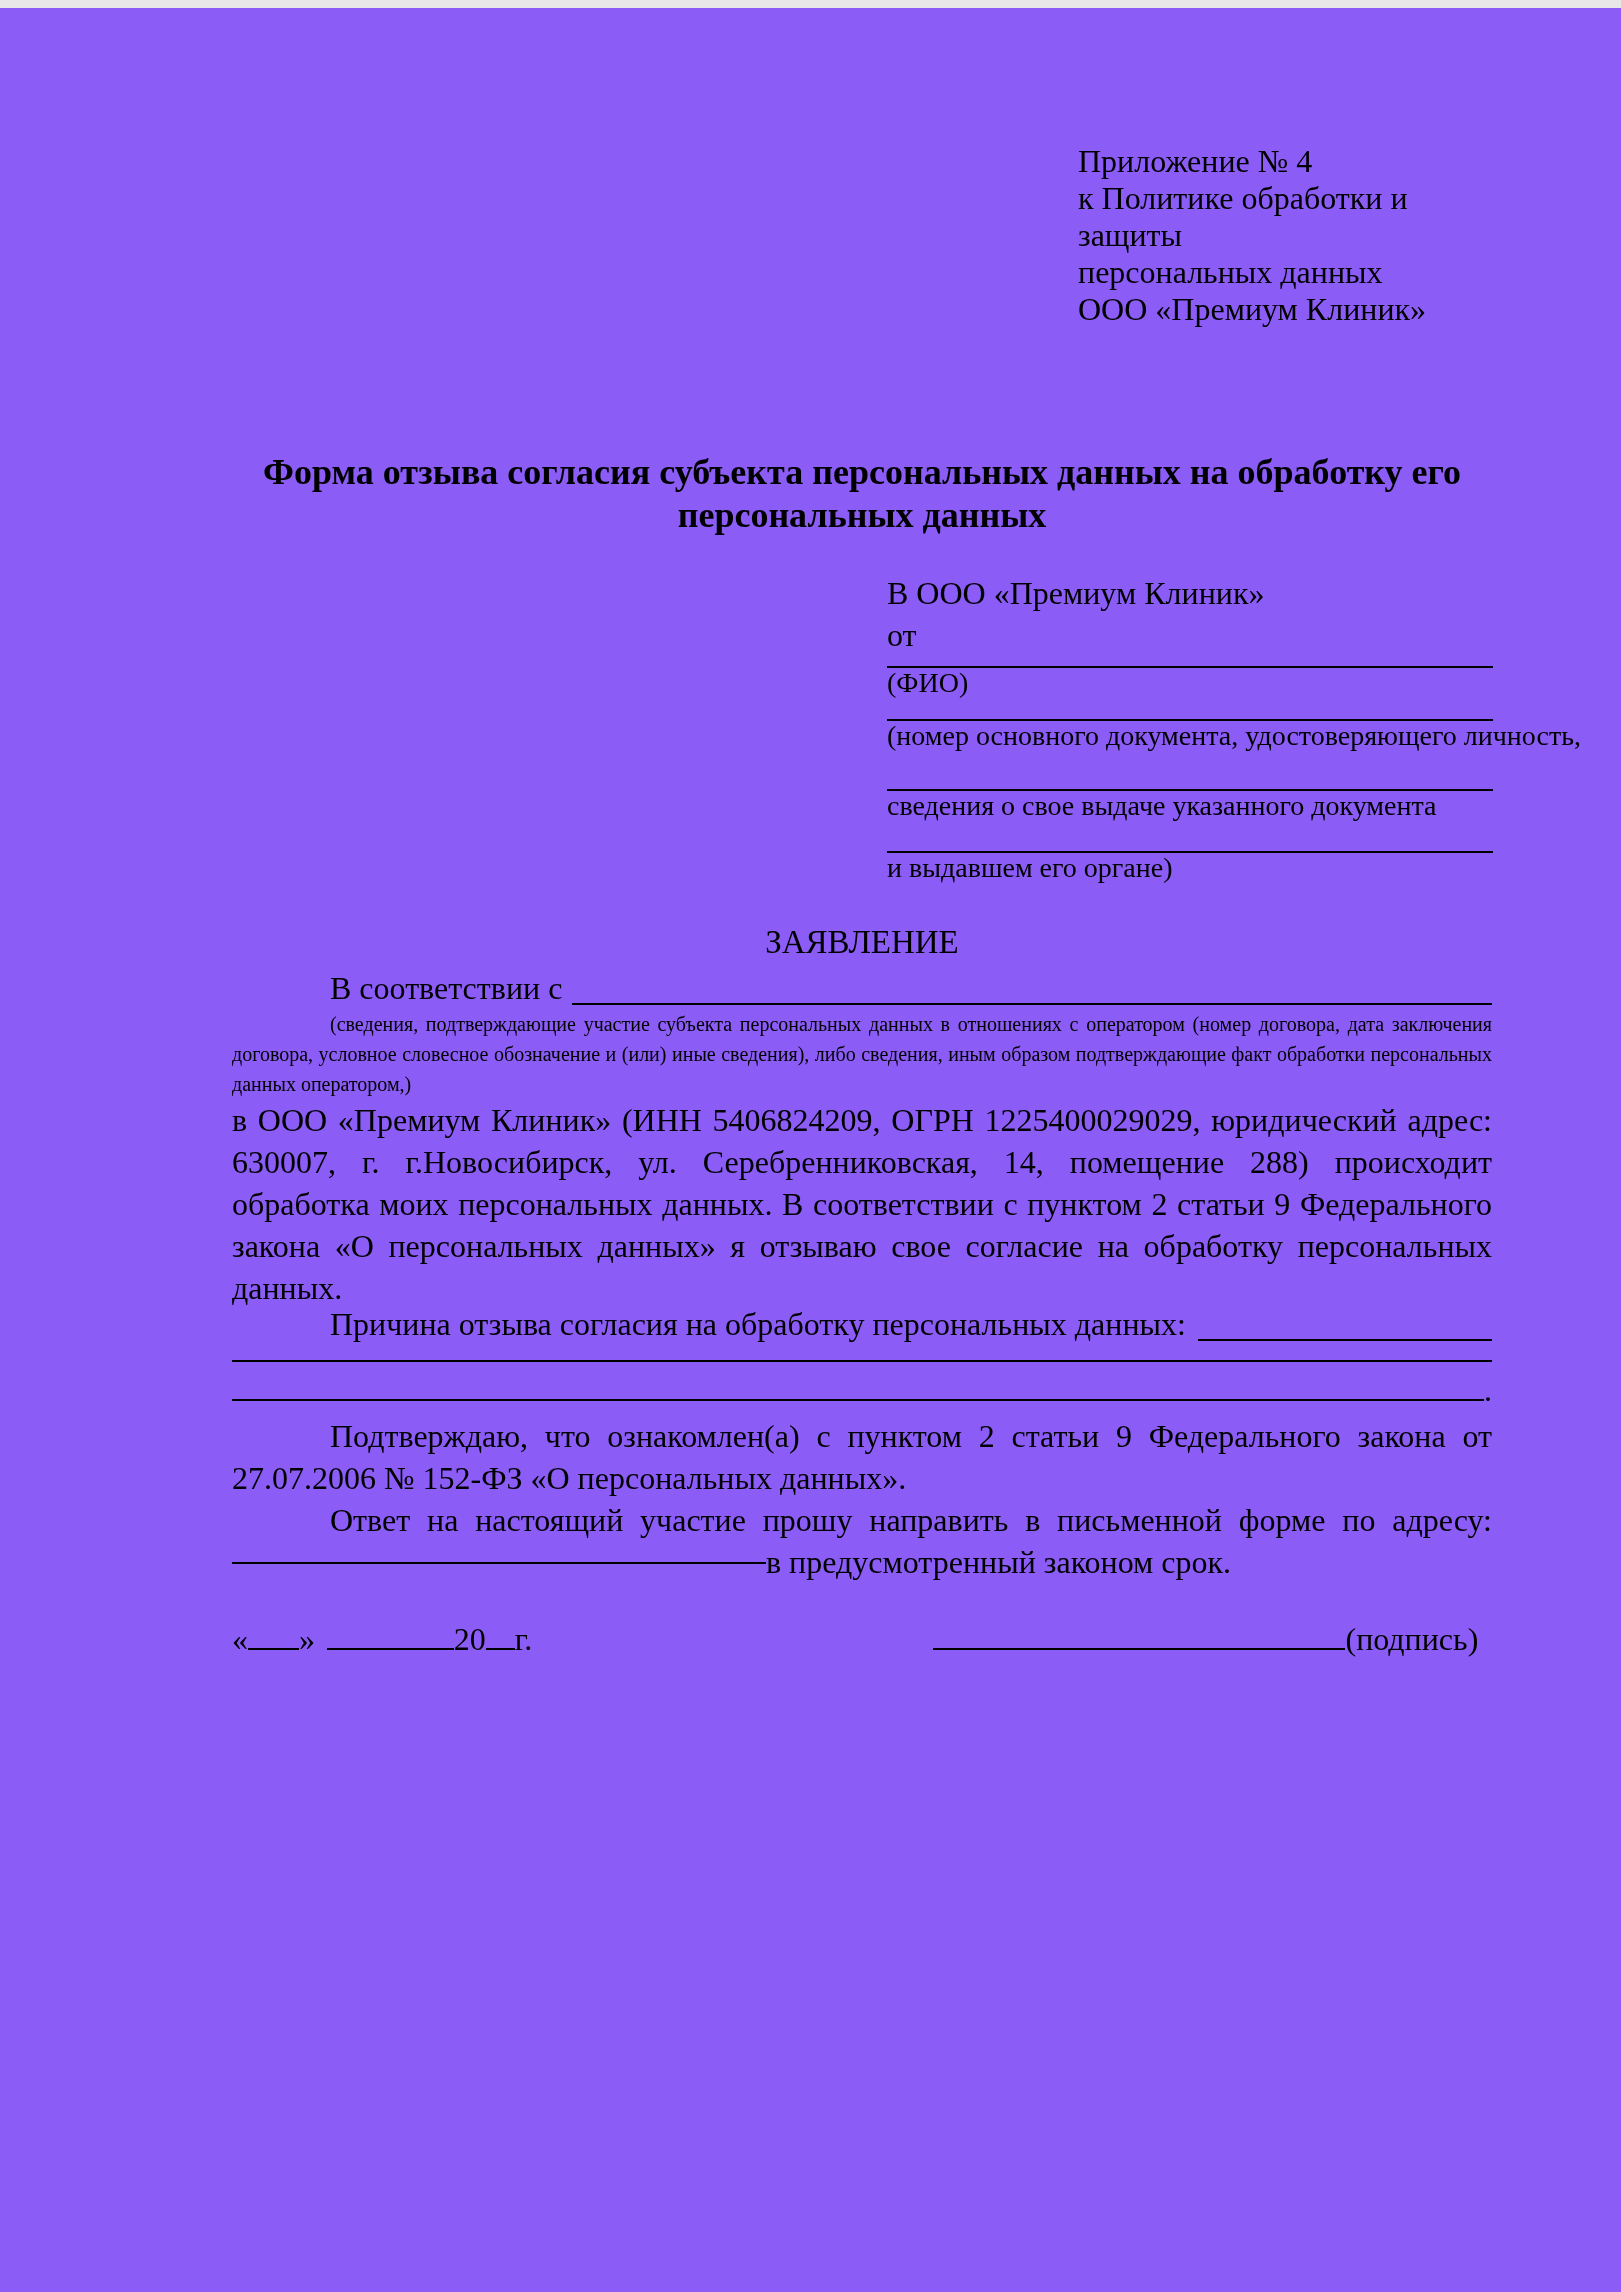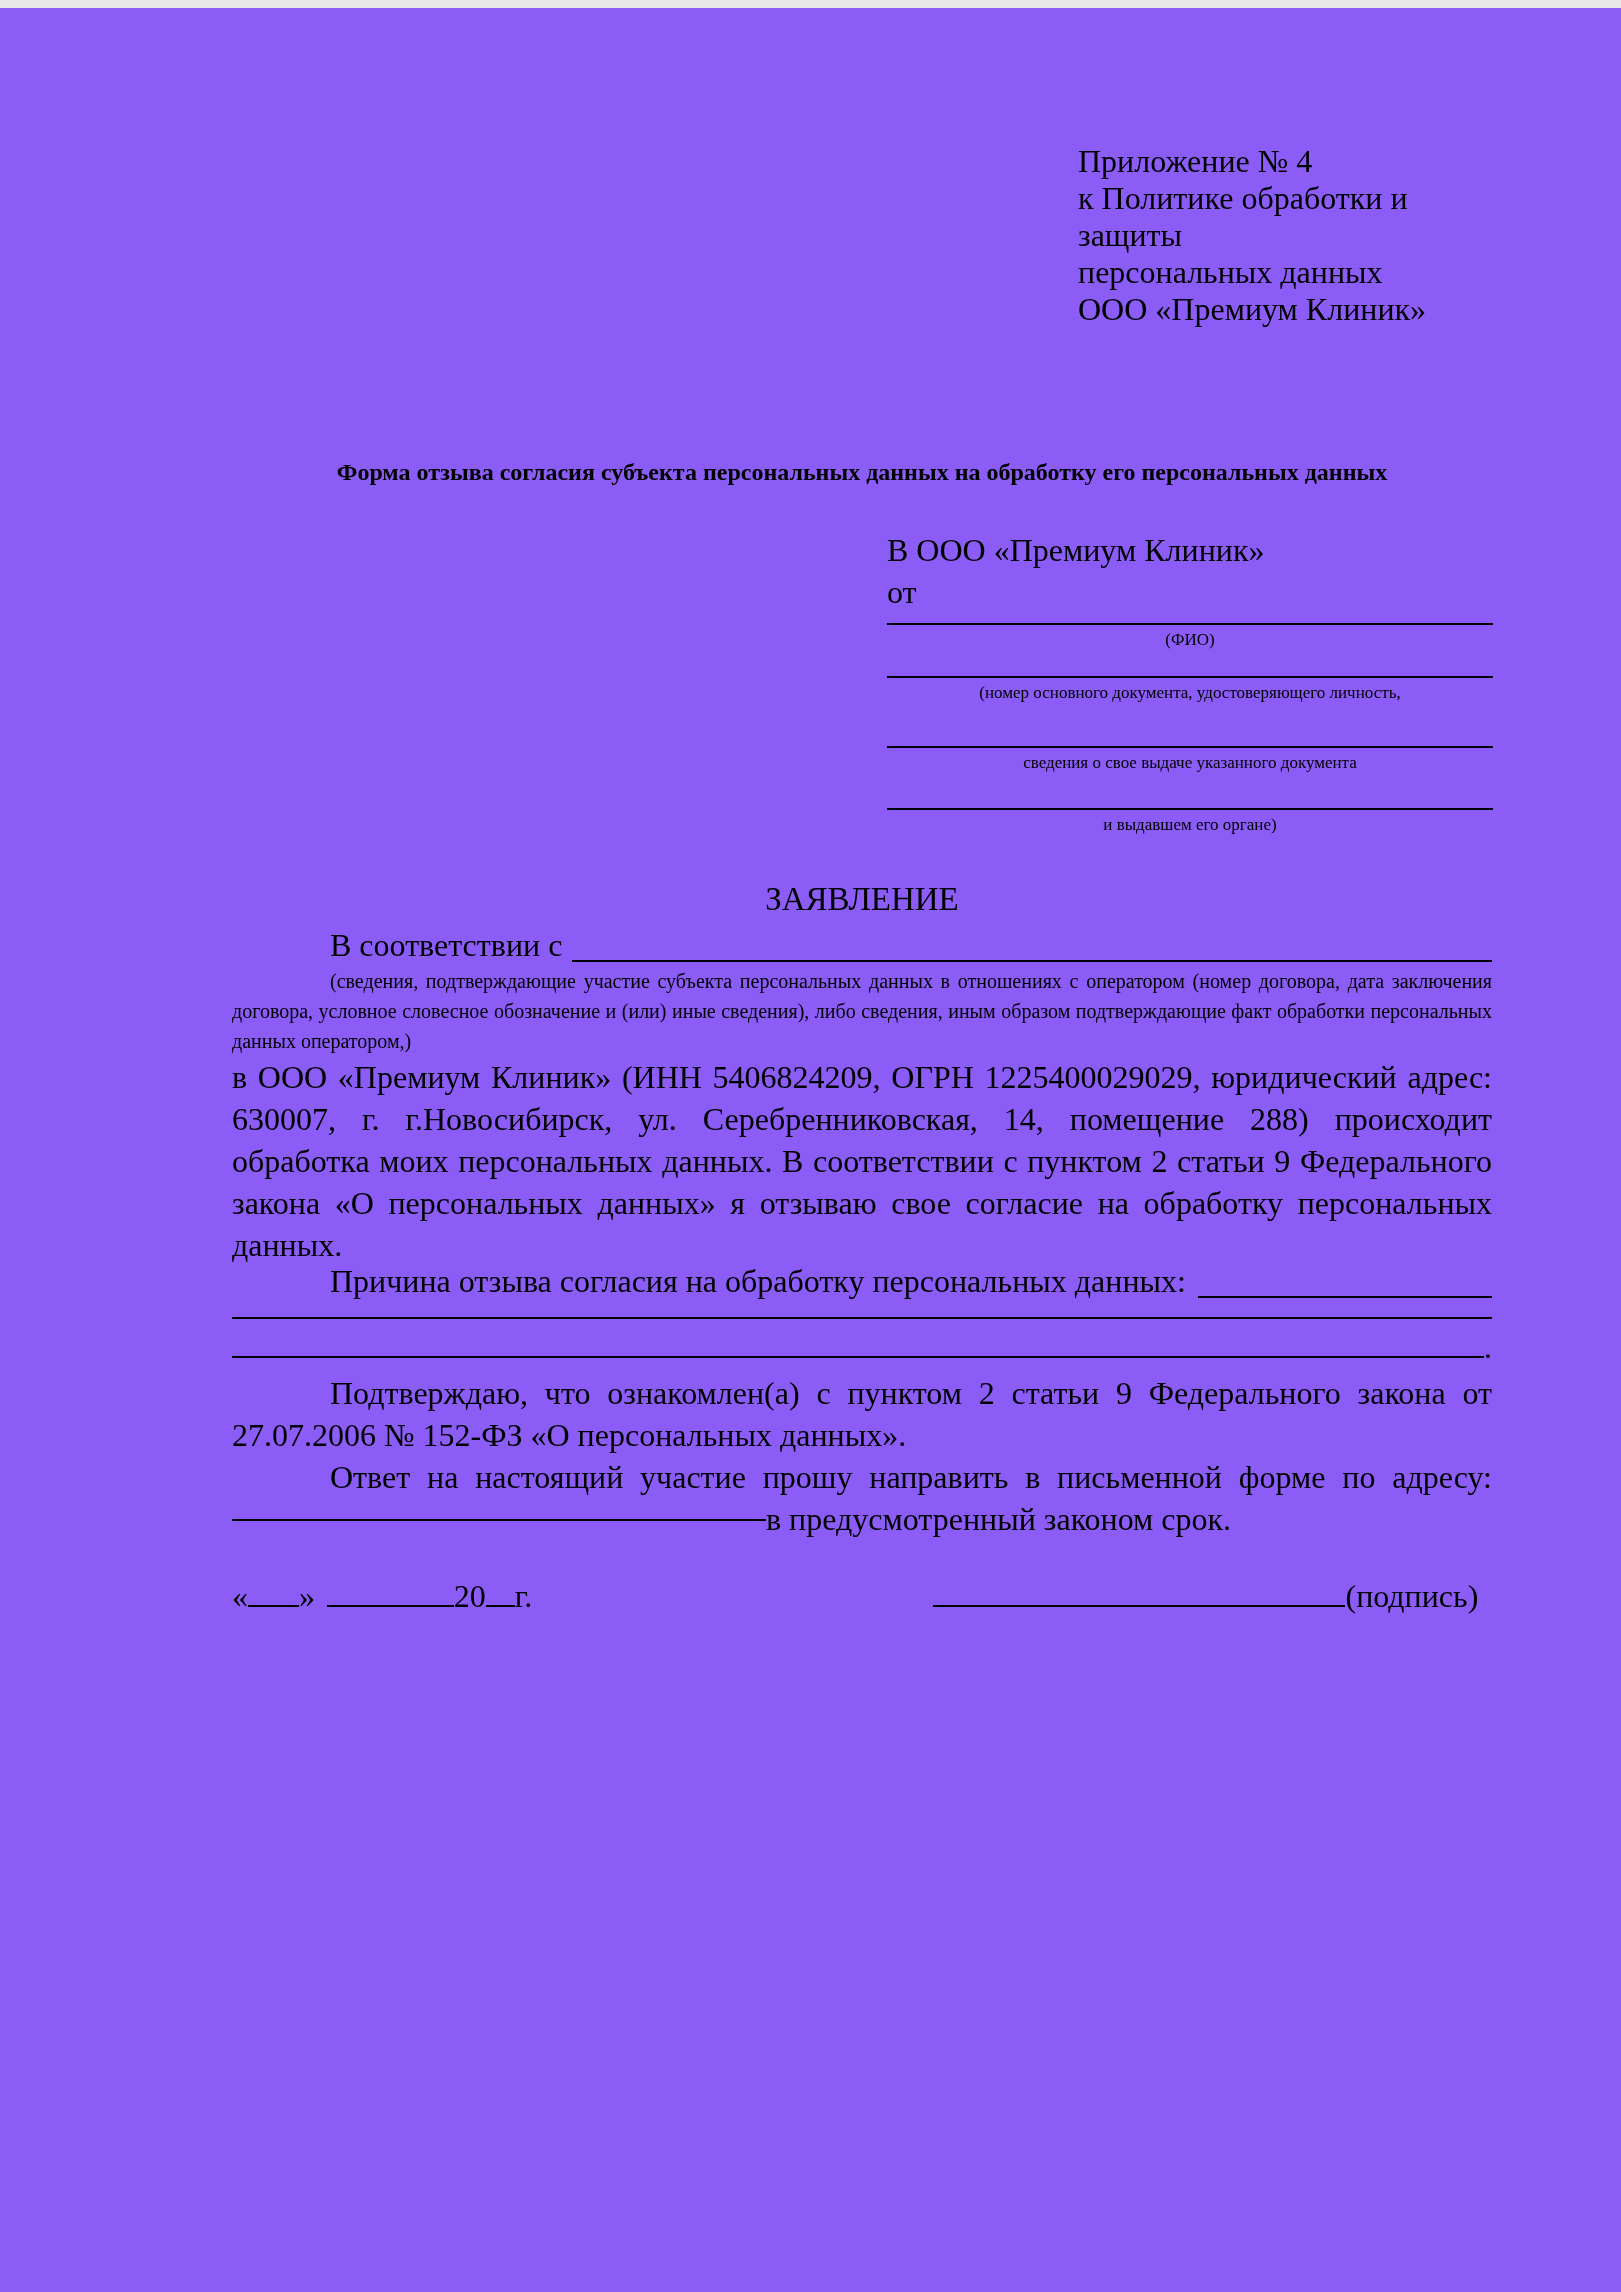--- a/index.html
+++ b/index.html
@@ -26,40 +26,40 @@
     margin-left:846px;
     width:415px;
     line-height:37px;
   }
 
   
   .doc-title {
     margin-top:123px;
     text-align:center;
     font-weight:bold;
-    font-size:24px;
+    font-size:36px;
     line-height:43px;
   }
 
   
   .addressee {
     margin-top:35px;
     margin-left:655px;
     width:606px;
   }
   .addr-line { line-height:42px; }
   .write-line { border-bottom:2.9px solid #000; }
   .wl-fio   { height:9.8px; }
   .wl-doc1  { height:22.5px; }
   .wl-doc2  { height:39px; }
   .wl-doc3  { height:31px; }
   .caption {
-    font-size:17px;
+    font-size:28px;
     line-height:29px;
-    text-align:center;
+    text-align:left;
     white-space:nowrap;
   }
 
   .stmt-heading {
     margin-top:44px;
     text-align:center;
     font-size:33px;
     line-height:33px;
   }
 

